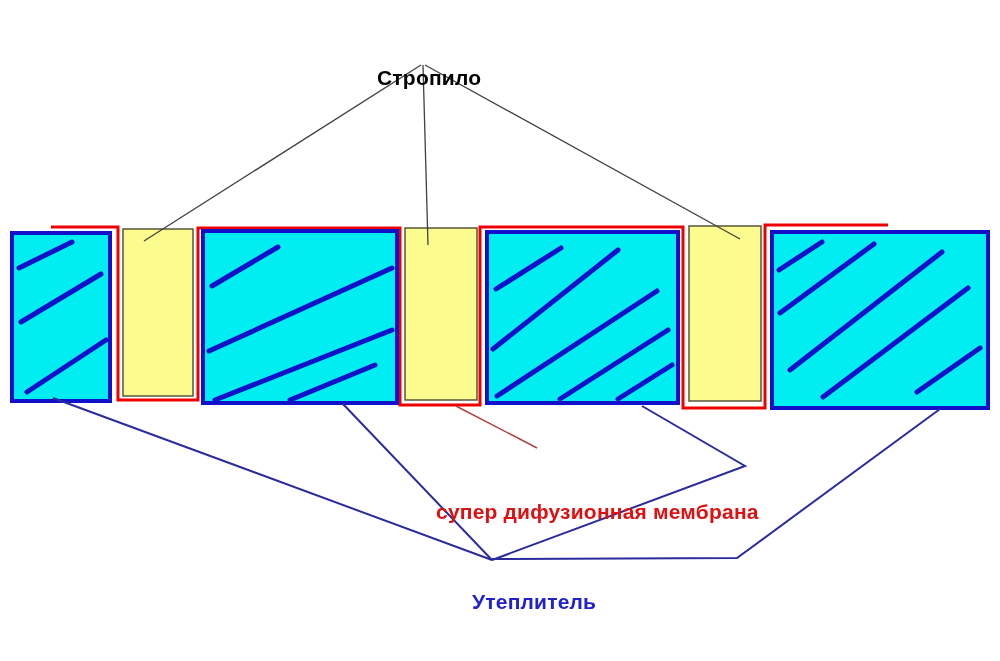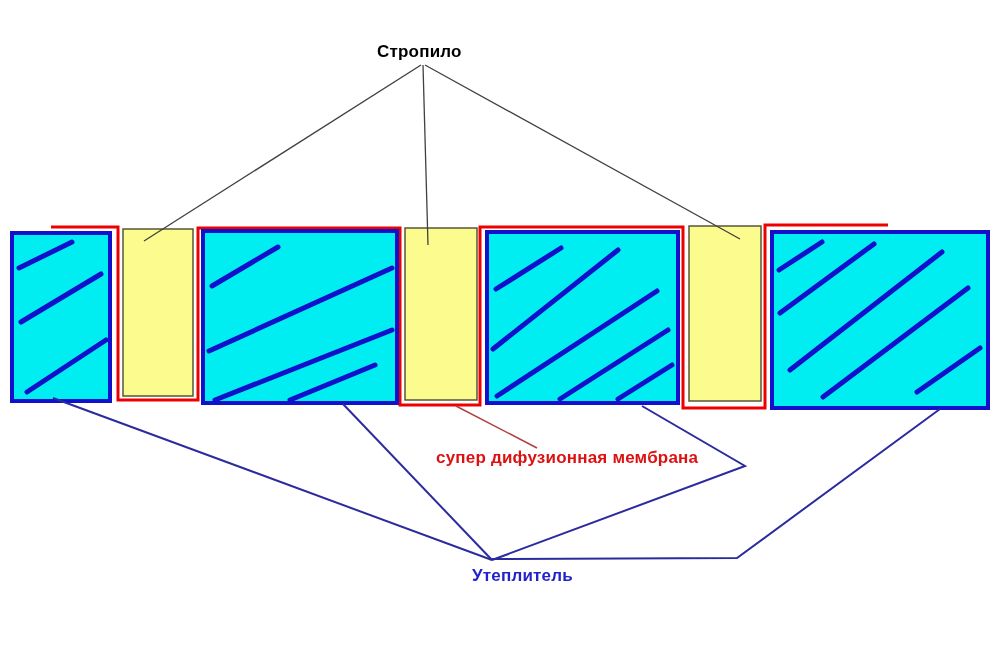--- a/index.html
+++ b/index.html
@@ -17,26 +17,27 @@
   .ins-rect   { fill: var(--insulation-fill); stroke: var(--insulation-border); stroke-width: 4; }
   .hatch line { stroke: var(--insulation-border); stroke-width: 5; stroke-linecap: round; }
   .rafter-rect{ fill: var(--rafter-fill); stroke: var(--rafter-border); stroke-width: 1.5; }
   .ptr-black line { stroke: var(--rafter-pointer); stroke-width: 1.3; }
   .ptr-red    { stroke: var(--membrane-pointer); stroke-width: 1.5; }
   .ptr-blue polyline { fill: none; stroke: var(--insulation-pointer); stroke-width: 2; }
 
   .lbl {
     position: absolute;
     font-weight: bold;
-    font-size: 17px;
+    font-size: 21px;
     white-space: nowrap;
     letter-spacing: 0.2px;
+    margin-top: 24px;
   }
   .lbl-rafter     { left: 377px; top: 42px;  color: var(--rafter-text); }
-  .lbl-membrane   { left: 436px; top: 448px; color: var(--membrane-text); }
+  .lbl-membrane   { left: 436px; top: 476px; color: var(--membrane-text); }
   .lbl-insulation { left: 472px; top: 566px; color: var(--insulation-text); }
 </style>
 </head>
 <body>
 
 <div class="canvas">
 
   <svg width="1000" height="661" viewBox="0 0 1000 661">
 
     <polyline class="membrane" points="51,227 118,227 118,400 198,400 198,228 400,228 400,405 480,405 480,227 683,227 683,408 765,408 765,225 888,225"></polyline>

